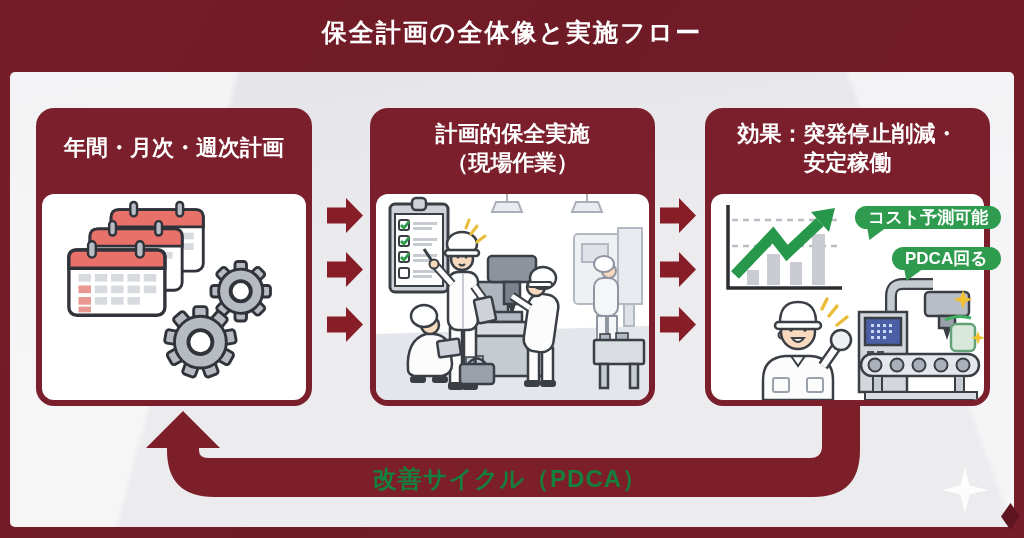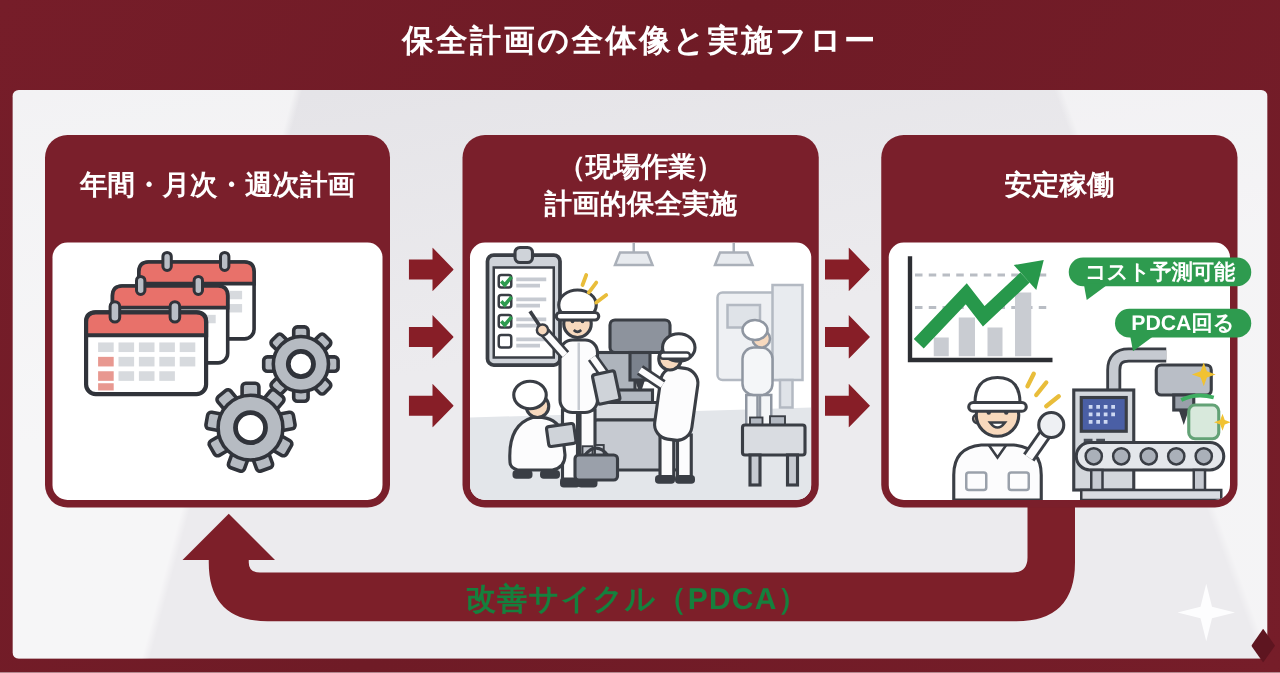--- a/index.html
+++ b/index.html
@@ -205,22 +205,22 @@
   </svg>
 <svg class="flow-arrow fa-g1 fa-r2" viewBox="0 0 36 35">
     <polygon points="0,9.5 19,9.5 19,0 36,17.5 19,35 19,25.5 0,25.5" fill="var(--maroon-arrow,#871e27)"></polygon>
   </svg>
 <svg class="flow-arrow fa-g1 fa-r3" viewBox="0 0 36 35">
     <polygon points="0,9.5 19,9.5 19,0 36,17.5 19,35 19,25.5 0,25.5" fill="var(--maroon-arrow,#871e27)"></polygon>
   </svg>
 
 <div class="flow-box box-2">
   <div class="box-header">
+    <span>計画的保全実施</span>
     <span>（現場作業）</span>
-    <span>計画的保全実施</span>
   </div>
   <div class="box-body">
     <svg viewBox="0 0 273 206">
 
       <polygon points="0,140 273,132 273,206 0,206" fill="#e3e6ea"></polygon>
 
       <g stroke="#aab0b9" stroke-width="2">
         <line x1="131" y1="0" x2="131" y2="8"></line>
         <polygon points="120,8 142,8 146,18 116,18" fill="#e8ebef"></polygon>
         <line x1="211" y1="0" x2="211" y2="8"></line>
@@ -353,20 +353,21 @@
   </svg>
 <svg class="flow-arrow fa-g2 fa-r2" viewBox="0 0 36 35">
     <polygon points="0,9.5 19,9.5 19,0 36,17.5 19,35 19,25.5 0,25.5" fill="var(--maroon-arrow,#871e27)"></polygon>
   </svg>
 <svg class="flow-arrow fa-g2 fa-r3" viewBox="0 0 36 35">
     <polygon points="0,9.5 19,9.5 19,0 36,17.5 19,35 19,25.5 0,25.5" fill="var(--maroon-arrow,#871e27)"></polygon>
   </svg>
 
 <div class="flow-box box-3">
   <div class="box-header">
+    <span>効果：突発停止削減・</span>
     <span>安定稼働</span>
   </div>
   <div class="box-body">
     <svg viewBox="0 0 273 206">
 
       <g>
         <line x1="21" y1="26" x2="127" y2="26" stroke="#b9bdc4" stroke-width="2.5" stroke-dasharray="6 5"></line>
         <line x1="21" y1="52" x2="127" y2="52" stroke="#b9bdc4" stroke-width="2.5" stroke-dasharray="6 5"></line>
         <g fill="#c9ccd2">
           <rect x="36" y="76" width="12" height="15"></rect>

